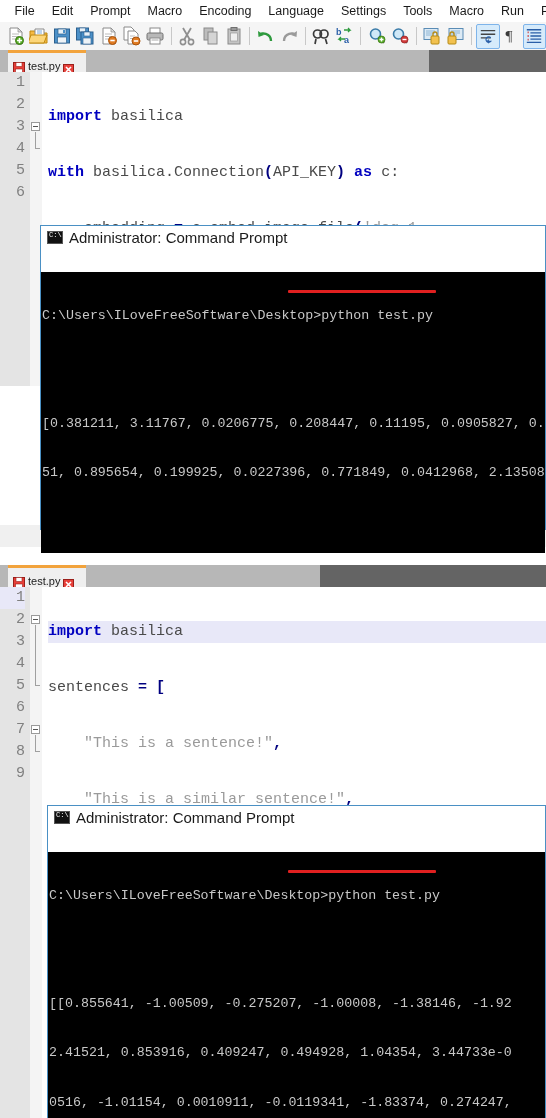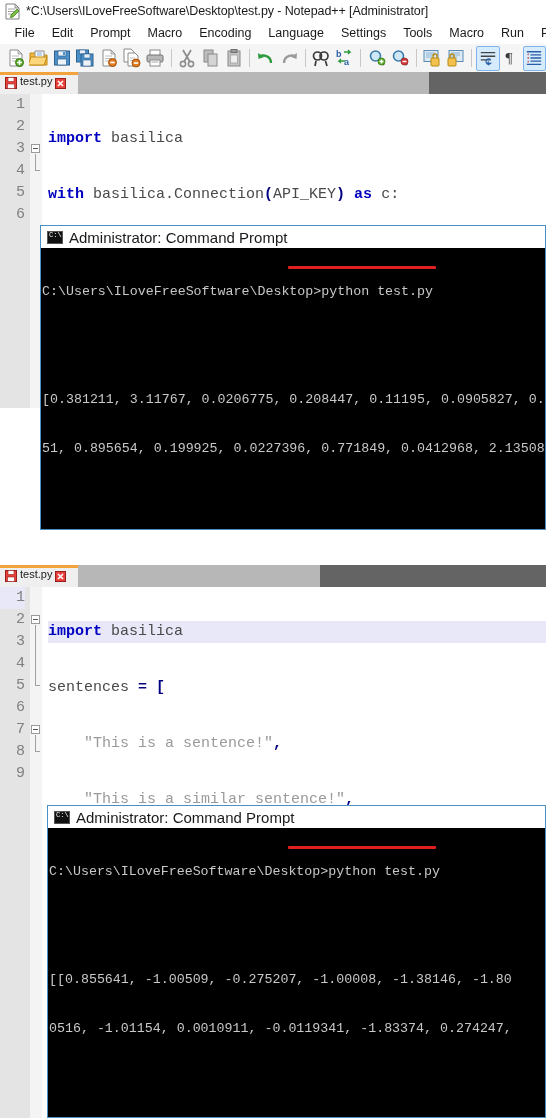--- a/index.html
+++ b/index.html
@@ -27,23 +27,23 @@
 
   .toolbar { height:28px; background:#f5f5f5; display:flex; align-items:center; padding-left:4px; gap:0px; }
   .tb-btn { width:25px; height:25px; display:flex; align-items:center; justify-content:center; position:relative; }
   .tb-btn.active { background:#d6ebfb; border:1px solid #7eb4ea; border-radius:2px; }
   .tb-sep { width:1px; height:18px; background:#c8c8c8; margin:0 4px; }
 
   
   .tabbar { height:22px; background:#b7b7b7; position:relative; }
   .tabbar .dark { position:absolute; right:0; top:0; width:117px; height:22px; background:#646464; }
   .tab {
-    position:absolute; left:0; top:0; width:78px; height:22px;
+    position:absolute; left:8px; top:0; width:78px; height:22px;
     background:#efefef; border-top:3px solid #f2a33c;
-    display:flex; align-items:flex-start; padding-left:5px; gap:3px;
+    display:flex; align-items:flex-end; padding-left:5px; gap:3px;
   }
   .tab-label { font-size:11px; color:#1a1a1a; }
   .tab-save-icon { width:12px; height:12px; position:relative; flex:0 0 auto;}
   .tab-close { width:11px; height:11px; position:relative; flex:0 0 auto;}
 
   
   .editor { position:relative; background:#ffffff; overflow:hidden; }
   .editor-inner { position:relative; display:flex; }
   .gutter {
     width:30px; background:#e4e4e4; color:#808080;
@@ -73,45 +73,34 @@
   
   .console-win { position:absolute; background:#ffffff; border:1px solid #4a90c4; }
   .console-title { height:22px; display:flex; align-items:center; padding-left:6px; background:#ffffff; gap:6px;}
   .cmd-icon { width:16px; height:13px; background:#111; border:1px solid #555; position:relative; flex:0 0 auto; }
   .cmd-icon::after{ content:"C:\\"; position:absolute; left:1px; top:-1px; color:#fff; font-family:"Liberation Mono",monospace; font-size:7px; }
   .console-title-text { font-size:15px; color:#1a1a1a; }
   .console-body {
     background:#000000; color:#c8c8c8;
     font-family:"Liberation Mono", monospace;
     font-size:13.3px; line-height:16.4px;
-    padding:3px 0 0 1px; white-space:pre; overflow:hidden;
+    padding:3px 0 0 1px; white-space:pre; overflow:hidden;margin-top:24px;
   }
   .console-body .prompt-line { color:#c8c8c8; }
   .underline-red {
     position:absolute; height:2.5px; background:#e02020; border-radius:1px;
   }
 </style>
 </head>
 <body>
 
 <div id="root">
 
   <div class="npp-window">
 
-    <div class="titlebar">
-      <span class="title-icon">
-        <svg width="17" height="17" viewBox="0 0 17 17">
-          <path d="M2 1 h9 l4 4 v11 h-13 z" fill="#ffffff" stroke="#808080" stroke-width="1"></path>
-          <path d="M11 1 v4 h4 z" fill="#d8d8d8" stroke="#808080" stroke-width="0.8"></path>
-          <path d="M4 6 h7 M4 8.5 h7 M4 11 h5" stroke="#9a9a9a" stroke-width="0.9"></path>
-          <path d="M7 12 l6-6 2 2 -6 6 -2.6 0.6 z" fill="#77c043" stroke="#4a7c20" stroke-width="0.8"></path>
-        </svg>
-      </span>
-      <span class="title-text">*C:\Users\ILoveFreeSoftware\Desktop\test.py - Notepad++ [Administrator]</span>
-    </div>
 
     <div class="menubar">
       <span class="menu-item">File</span>
       <span class="menu-item">Edit</span>
       <span class="menu-item">Prompt</span>
       <span class="menu-item">Macro</span>
       <span class="menu-item">Encoding</span>
       <span class="menu-item">Language</span>
       <span class="menu-item">Settings</span>
       <span class="menu-item">Tools</span>
@@ -417,21 +406,22 @@
 
   <div class="console-win" style="left:47px; top:805px; width:499px; height:313px;">
     <div class="console-title">
       <span class="cmd-icon"></span>
       <span class="console-title-text">Administrator: Command Prompt</span>
     </div>
     <div class="console-body" style="height:289px; position:relative;">
       <div class="prompt-line">C:\Users\ILoveFreeSoftware\Desktop&gt;python test.py</div>
       <div class="underline-red" style="left:240px; top:18px; width:148px;"></div>
       <div style="height:10px;"></div>
-      <div>[[0.855641, -1.00509, -0.275207, -1.00008, -1.38146, -1.80</div>
+      <div>[[0.855641, -1.00509, -0.275207, -1.00008, -1.38146, -1.92</div>
+      <div>2.41521, 0.853916, 0.409247, 0.494928, 1.04354, 3.44733e-0</div>
       <div>0516, -1.01154, 0.0010911, -0.0119341, -1.83374, 0.274247,</div>
       
       
       
       
       
       
       
       
       

